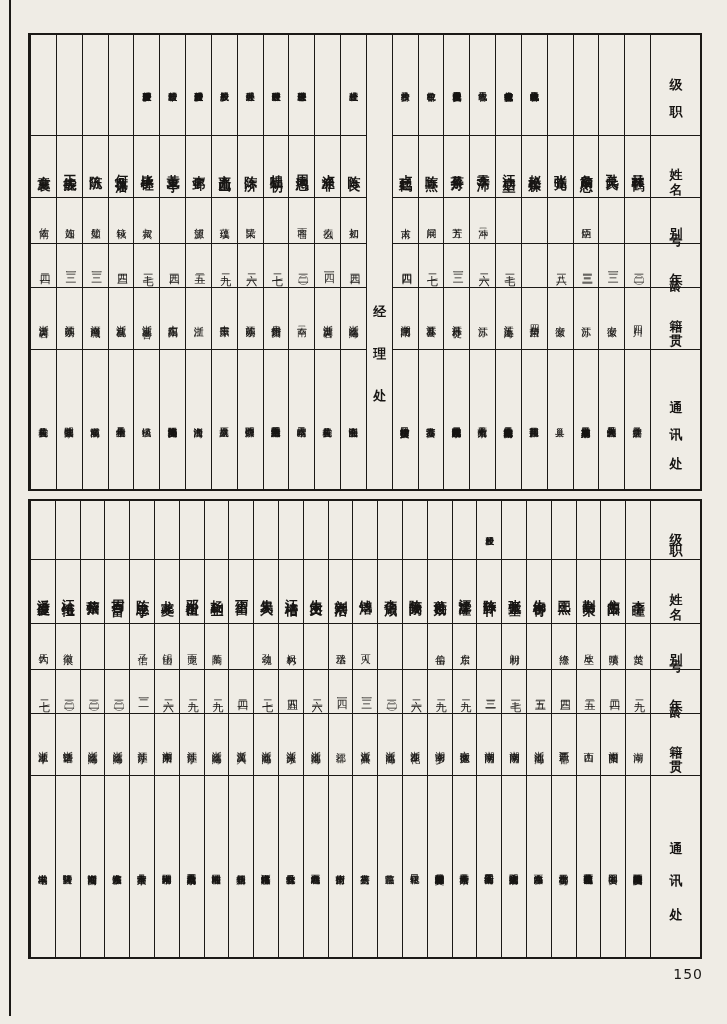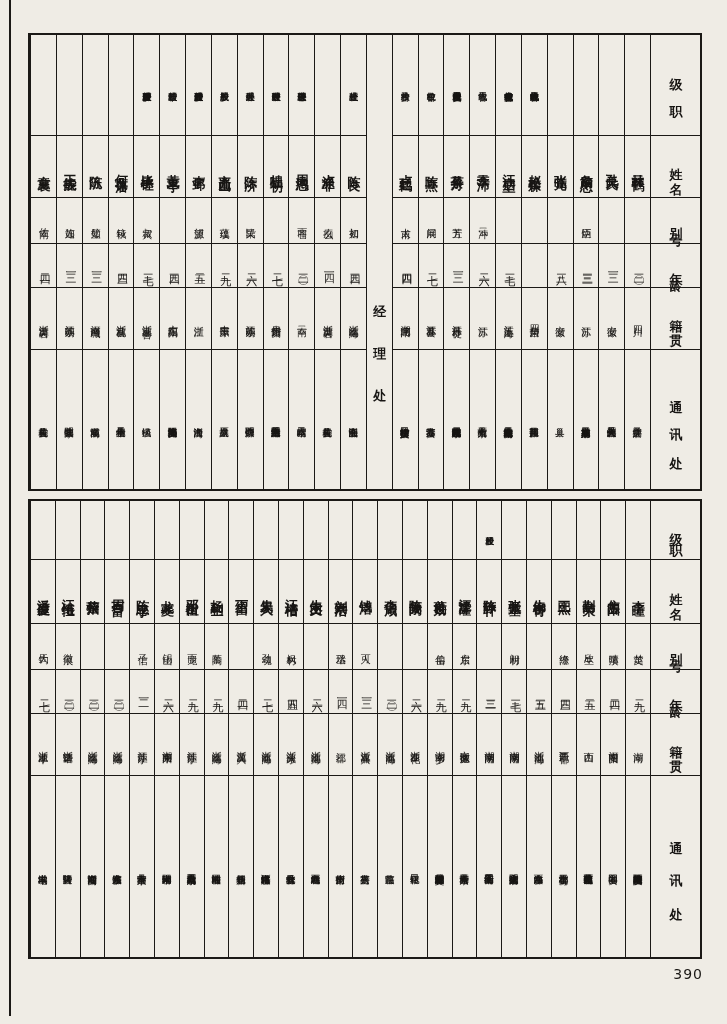--- a/index.html
+++ b/index.html
@@ -454,14 +454,14 @@
       <div class="col">
     <div class="cell c-rank"></div>
     <div class="cell c-name">潘庭俊</div>
     <div class="cell c-alias">天钧</div>
     <div class="cell c-age">二七</div>
     <div class="cell c-native">浙江孝丰</div>
     <div class="cell c-addr">孝丰城内洪宅</div>
   </div>
     </div>
 
-  <div class="page-num">390</div>
+  <div class="page-num">150</div>
 </div>
 
 </body></html>

